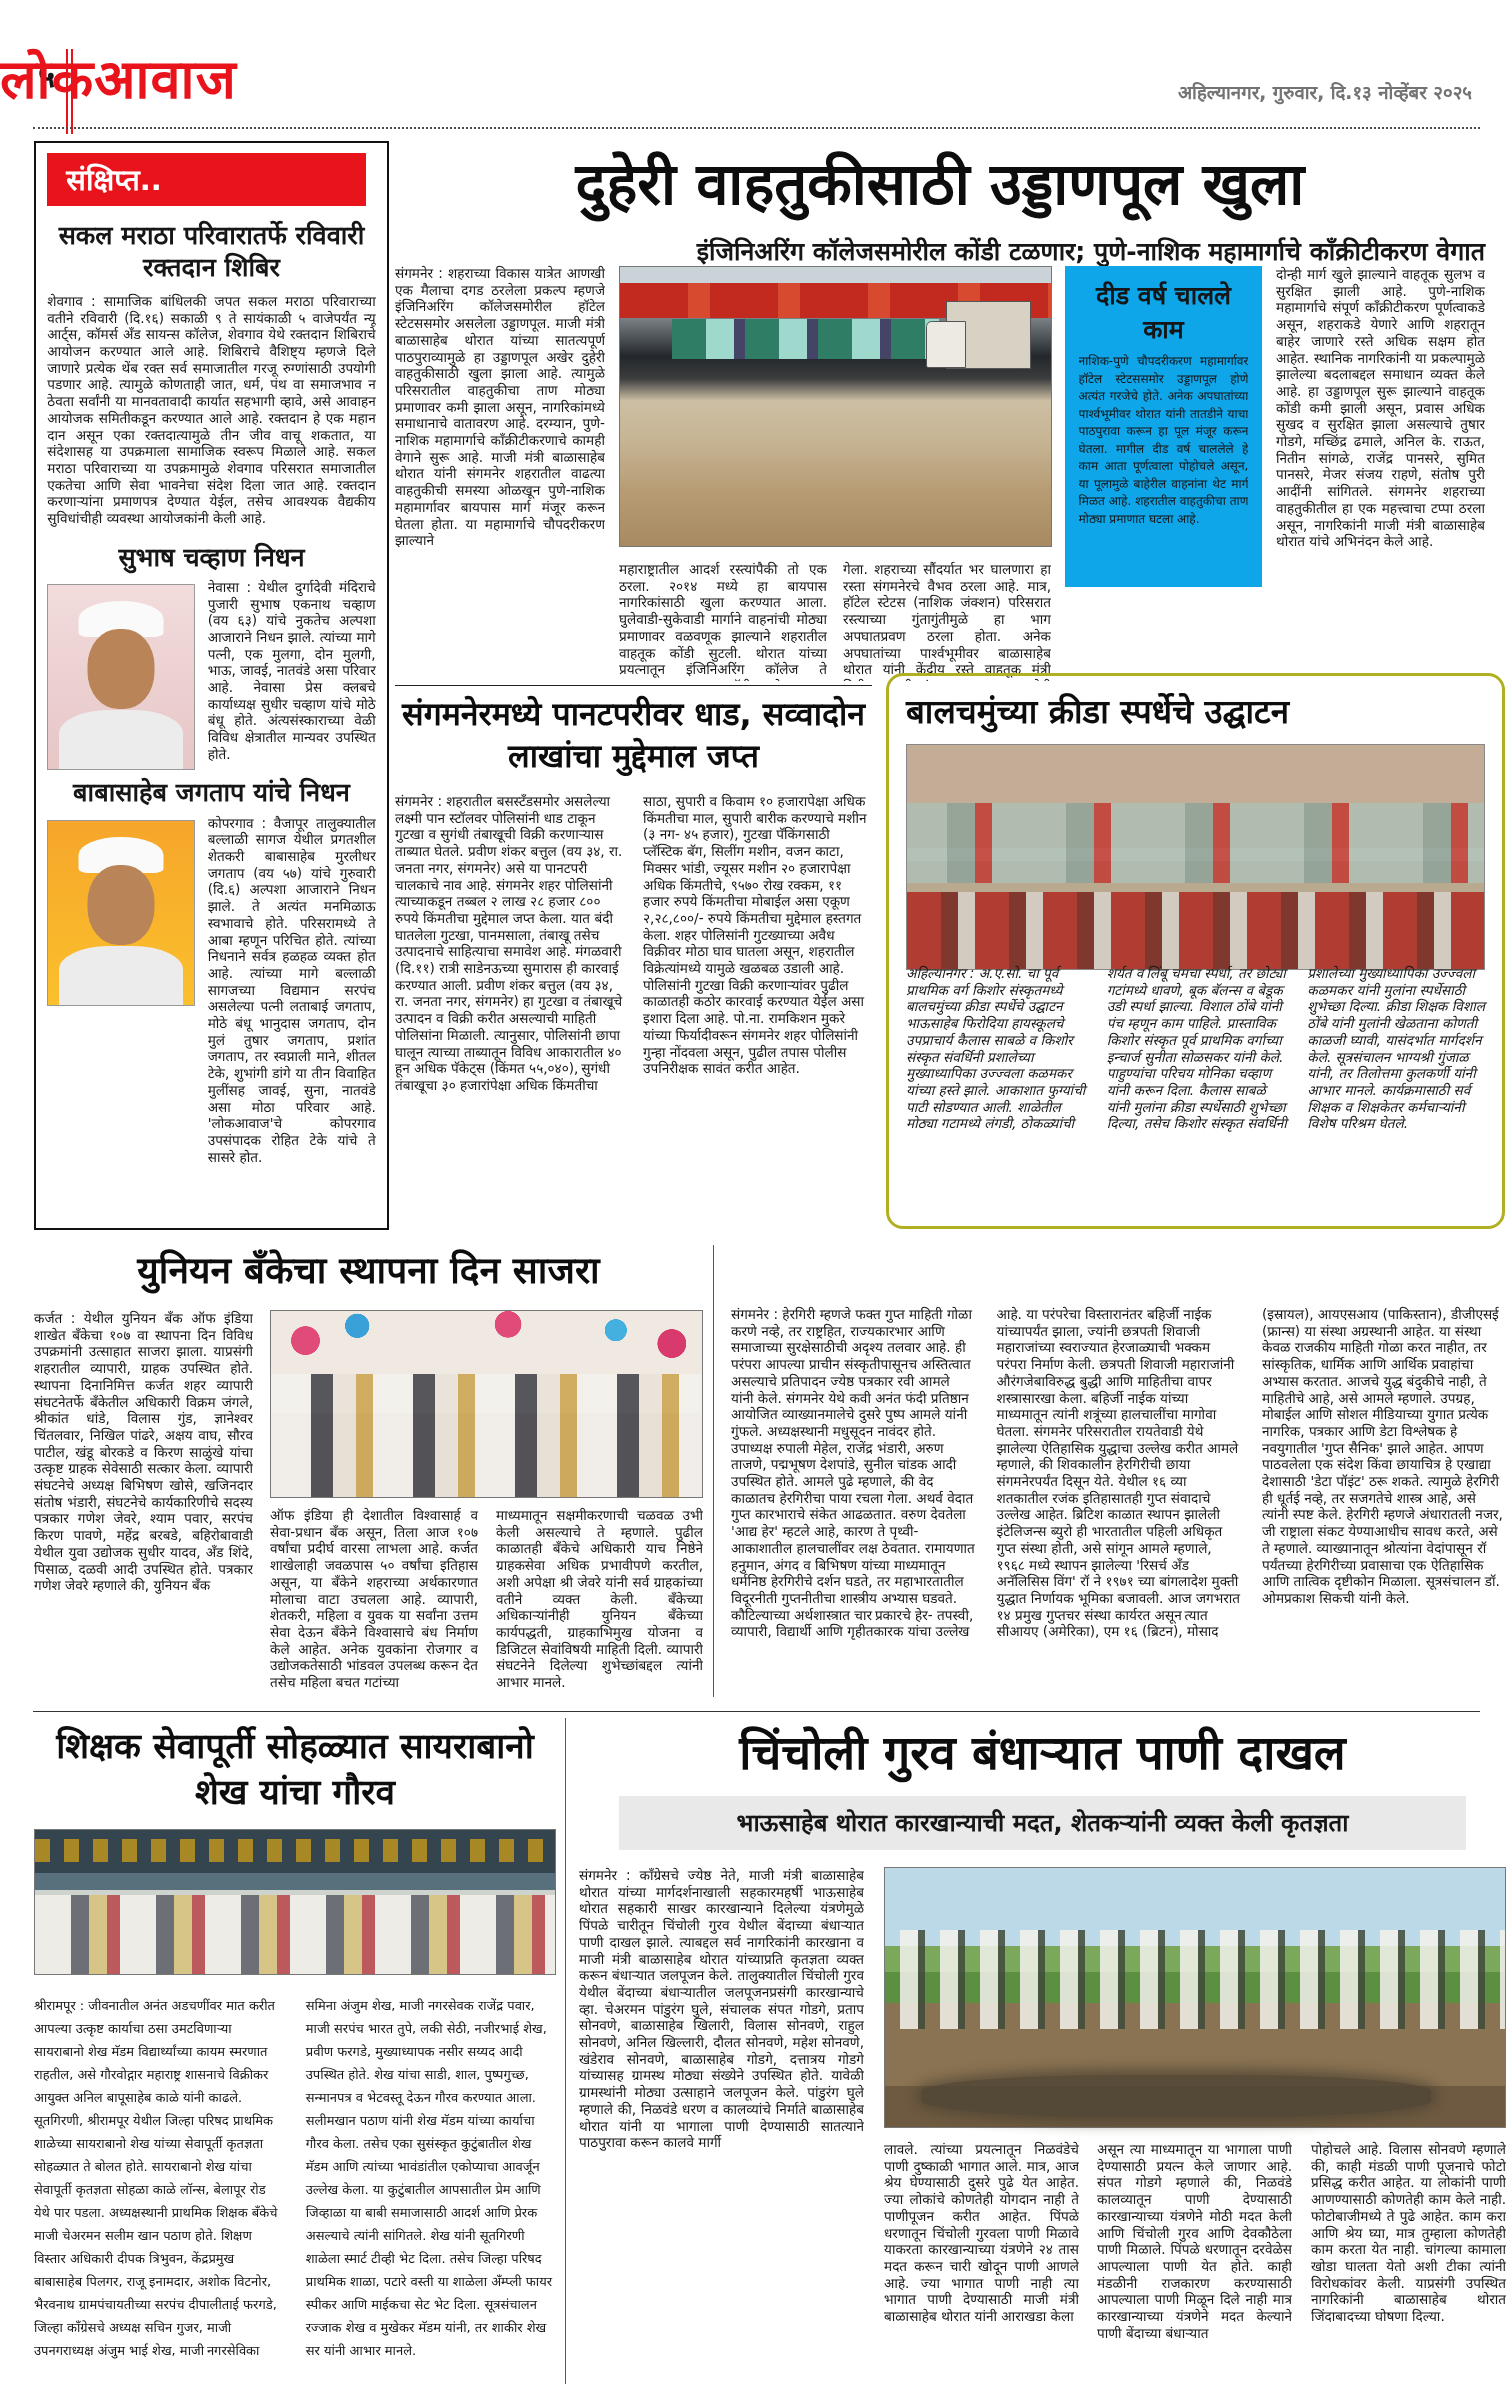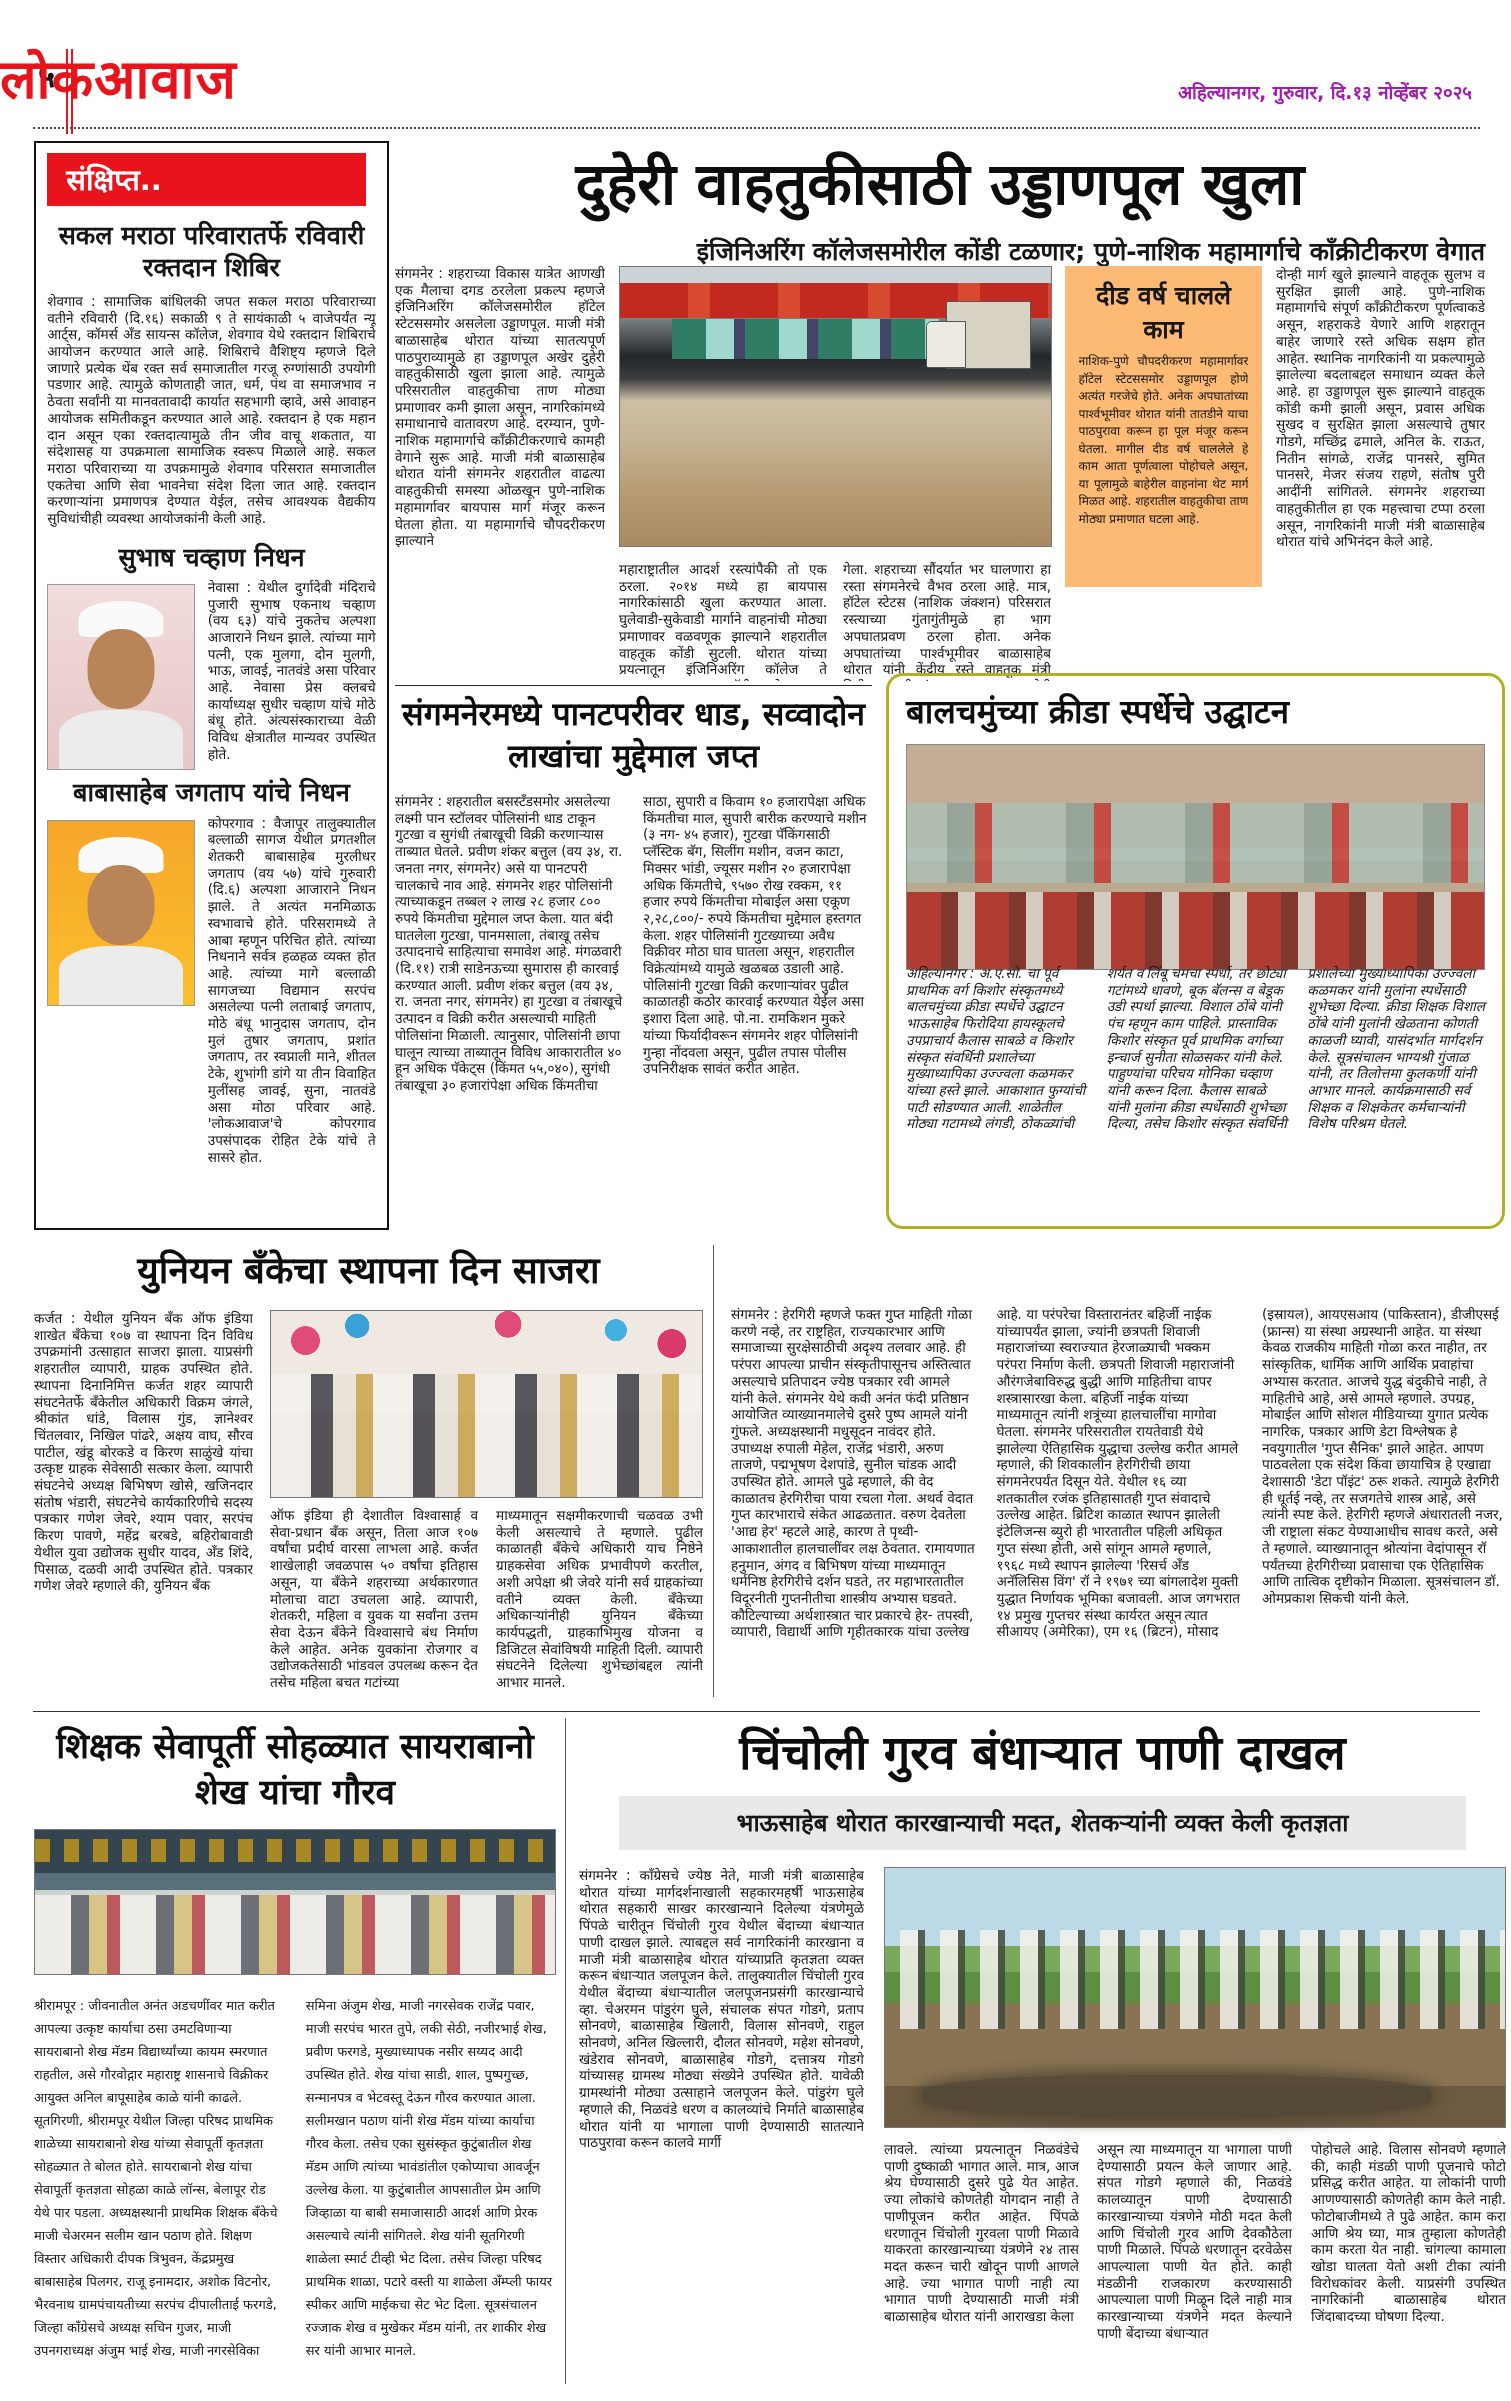--- a/index.html
+++ b/index.html
@@ -9,21 +9,21 @@
     font-family:"DejaVu Sans", sans-serif; color:#161616; overflow:hidden;
   }
   .abs { position:absolute; }
 
   
   .pagenum { left:38px; top:52px; font-size:33px; font-weight:bold; }
   .pagenum-rules { left:66px; top:49px; width:6.8px; height:85px;
     border-left:2.3px solid #e8131b; border-right:2.3px solid #e8131b; }
   .masthead { left:0; top:40px; width:100%; text-align:left;
     font-size:54px; font-weight:bold; color:#e8131b; letter-spacing:1.1px; }
-  .dateline { right:40px; top:79px; font-size:18.6px; font-weight:bold; color:#a21caf; }
+  .dateline { right:40px; top:79px; font-size:18.6px; font-weight:bold; color:#737373; }
   .head-rule { left:33px; top:127px; width:1447px; border-top:2.3px dotted #4a4a4a; }
 
   
   .headline { font-weight:bold; color:#0d0d0d; }
   .body { font-size:13.6px; line-height:16.7px; text-align:justify; overflow:hidden; }
   .hrule { border-top:1.7px solid #222; }
   .vrule { border-left:1.7px solid #555; }
   .photo { overflow:hidden; position:absolute; }
 
   
@@ -53,21 +53,21 @@
     background:linear-gradient(180deg,#c9d3d8 0%,#c9d3d8 6%,#23272b 34%,#3d3f40 40%,
       #cdbfa4 46%,#c9b astray 0, #c6b493 62%,#b59a72 80%,#a78a62 100%); }
   .ph-banner { position:absolute; left:0; top:16px; width:100%; height:35px;
     background:repeating-linear-gradient(90deg,#c22a20 0 68px,#d84a30 68px 90px); }
   .ph-shops { position:absolute; left:12%; top:52px; width:62%; height:40px;
     background:repeating-linear-gradient(90deg,#2e7d64 0 34px,#9fd8cc 34px 62px,#446 62px 73px); }
   .ph-truck-body { position:absolute; right:20.3px; top:34px; width:85px; height:68px;
     background:#d8d2c4; border:1.7px solid #555; }
   .ph-truck-cab { position:absolute; right:85px; top:54px; width:40px; height:47px;
     background:#eceae2; border:1.7px solid #555; border-radius:5.6px 0 0 2.3px; }
-  .f-box { left:670px; top:124px; width:197px; height:321px; background:#fdba74;
+  .f-box { left:670px; top:124px; width:197px; height:321px; background:#0ea5e9;
     padding:11.3px 13.6px; }
   .f-box-title { text-align:center; font-size:25px; font-weight:bold; margin-bottom:8px; }
   .f-box .body { font-size:12px; line-height:17.5px; }
   .f-under1 { left:224px; top:419px; width:208px; height:120px; }
   .f-under2 { left:448px; top:419px; width:208px; height:120px; }
   .f-under3 { left:670px; top:459px; width:197px; height:80px; }
   .f-col5 { left:881px; top:124px; width:209px; height:415px; }
 
   
   .raid { left:395px; top:694px; width:477px; height:534px; }

